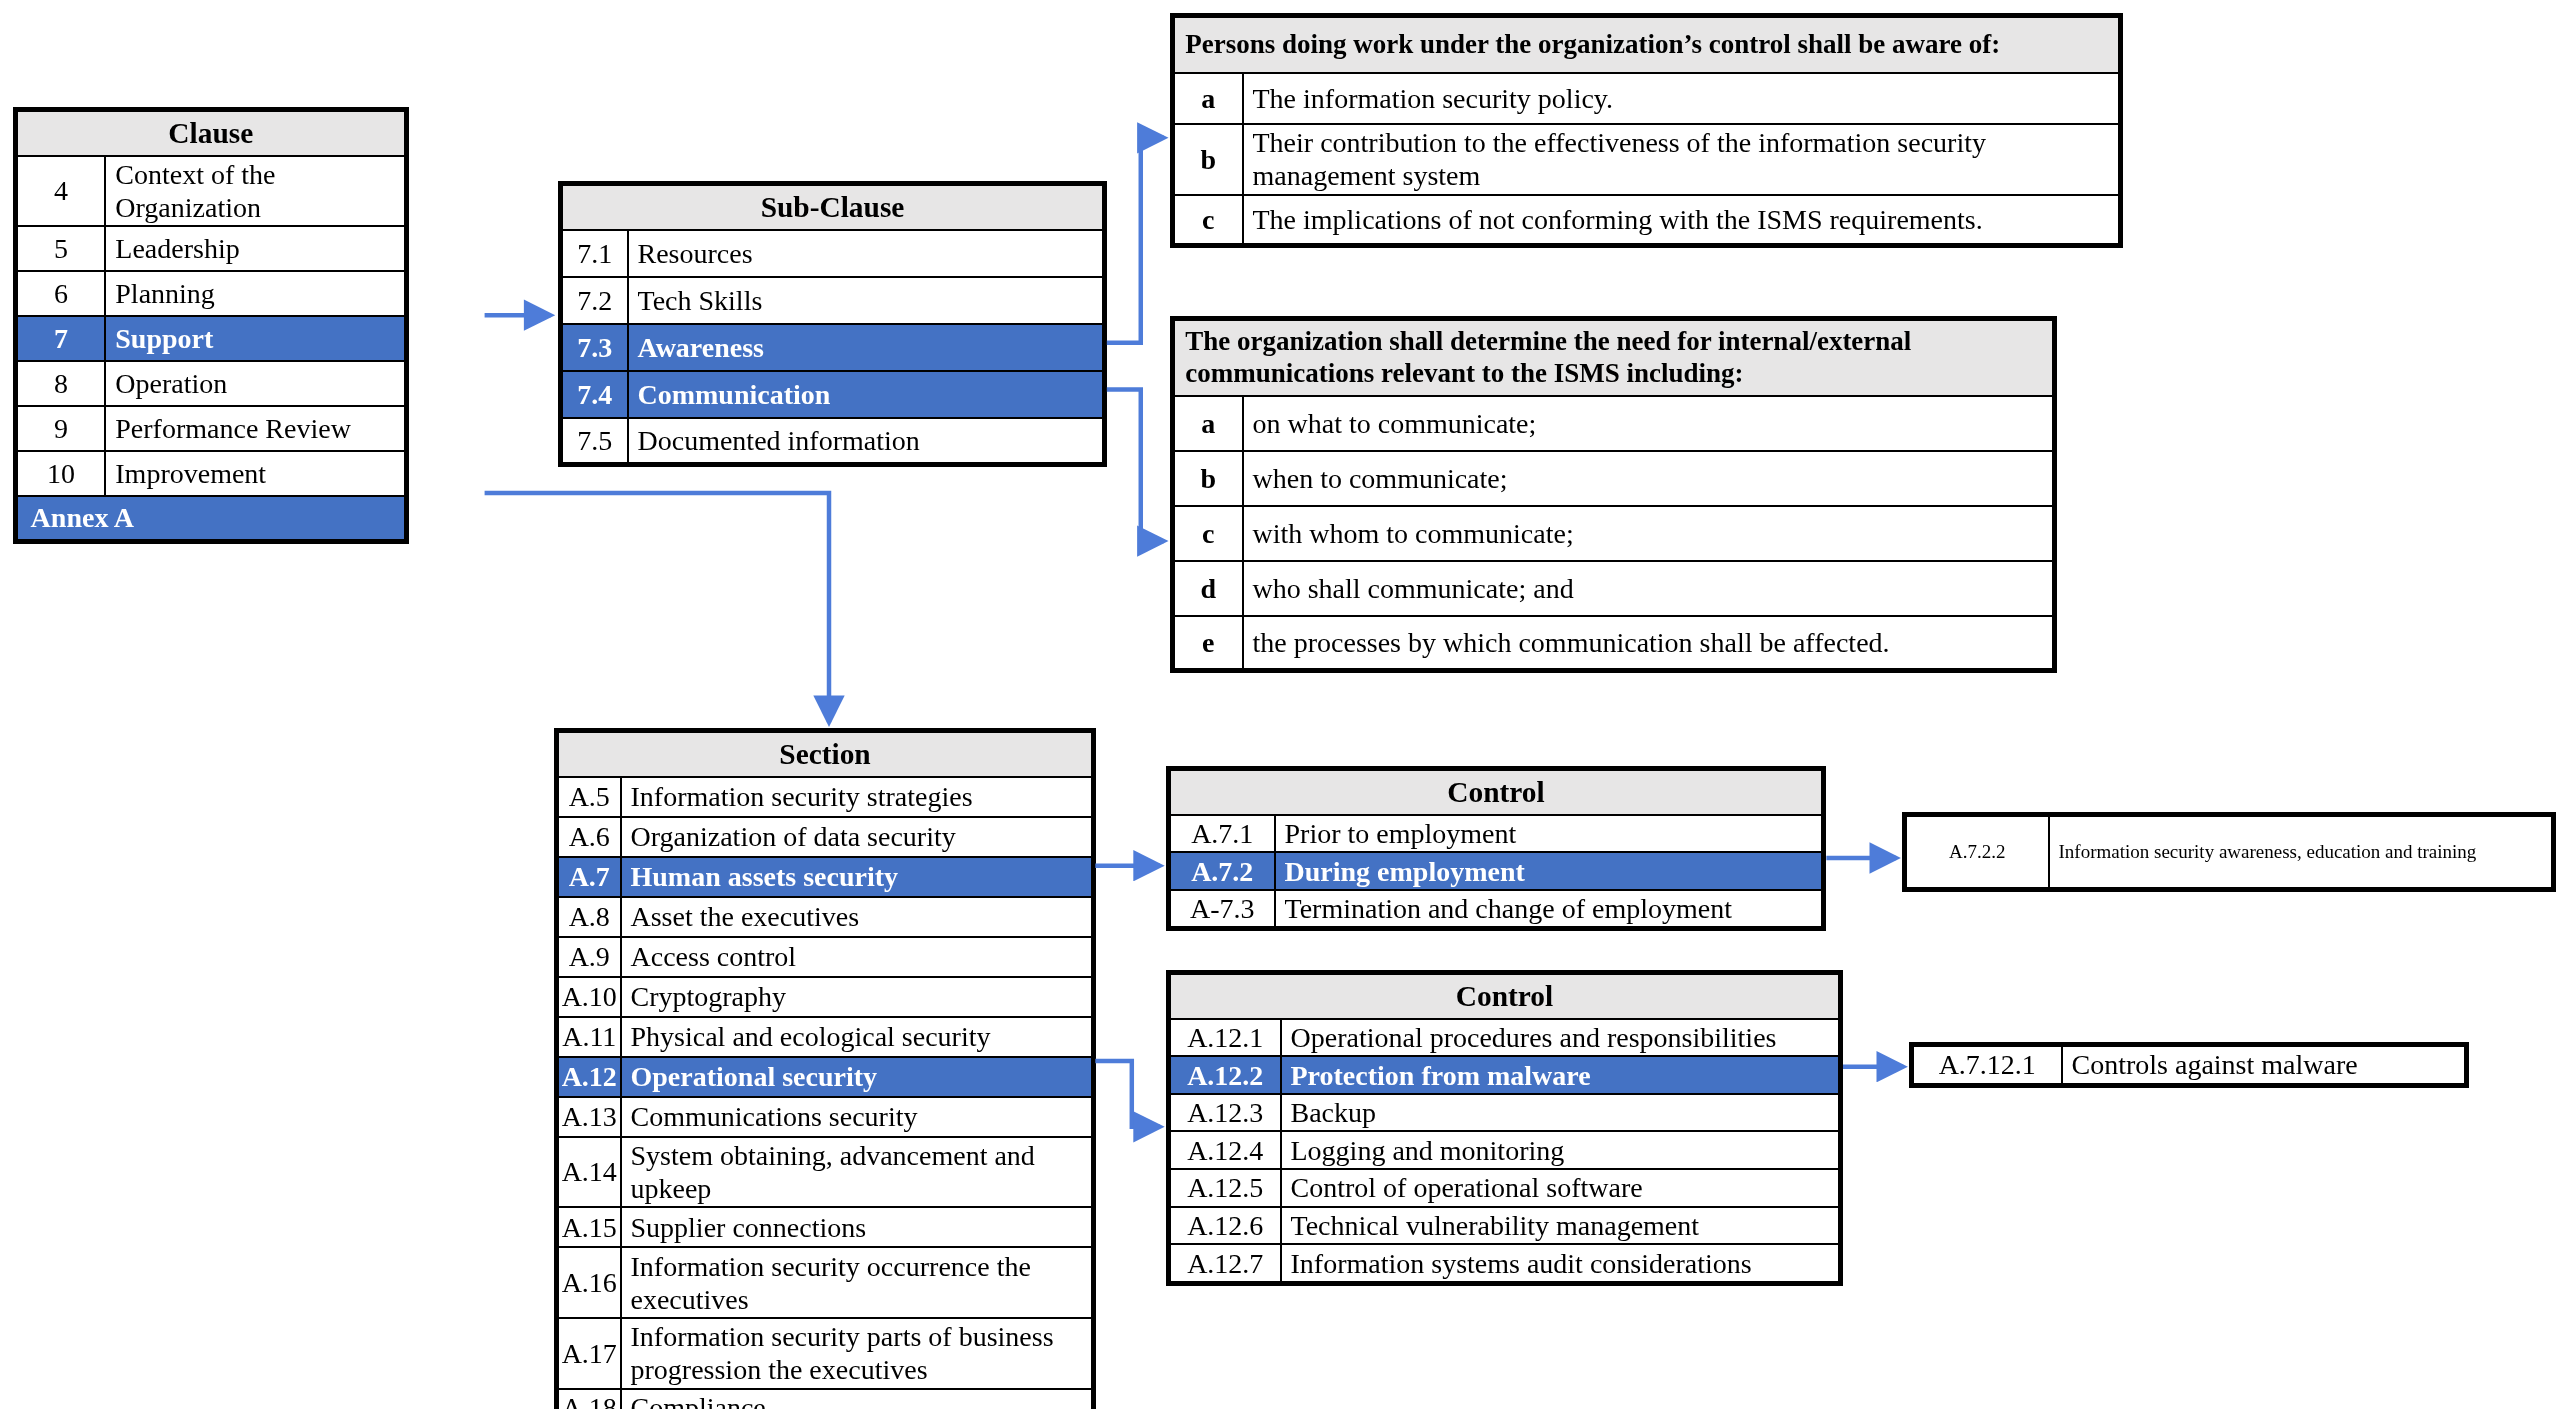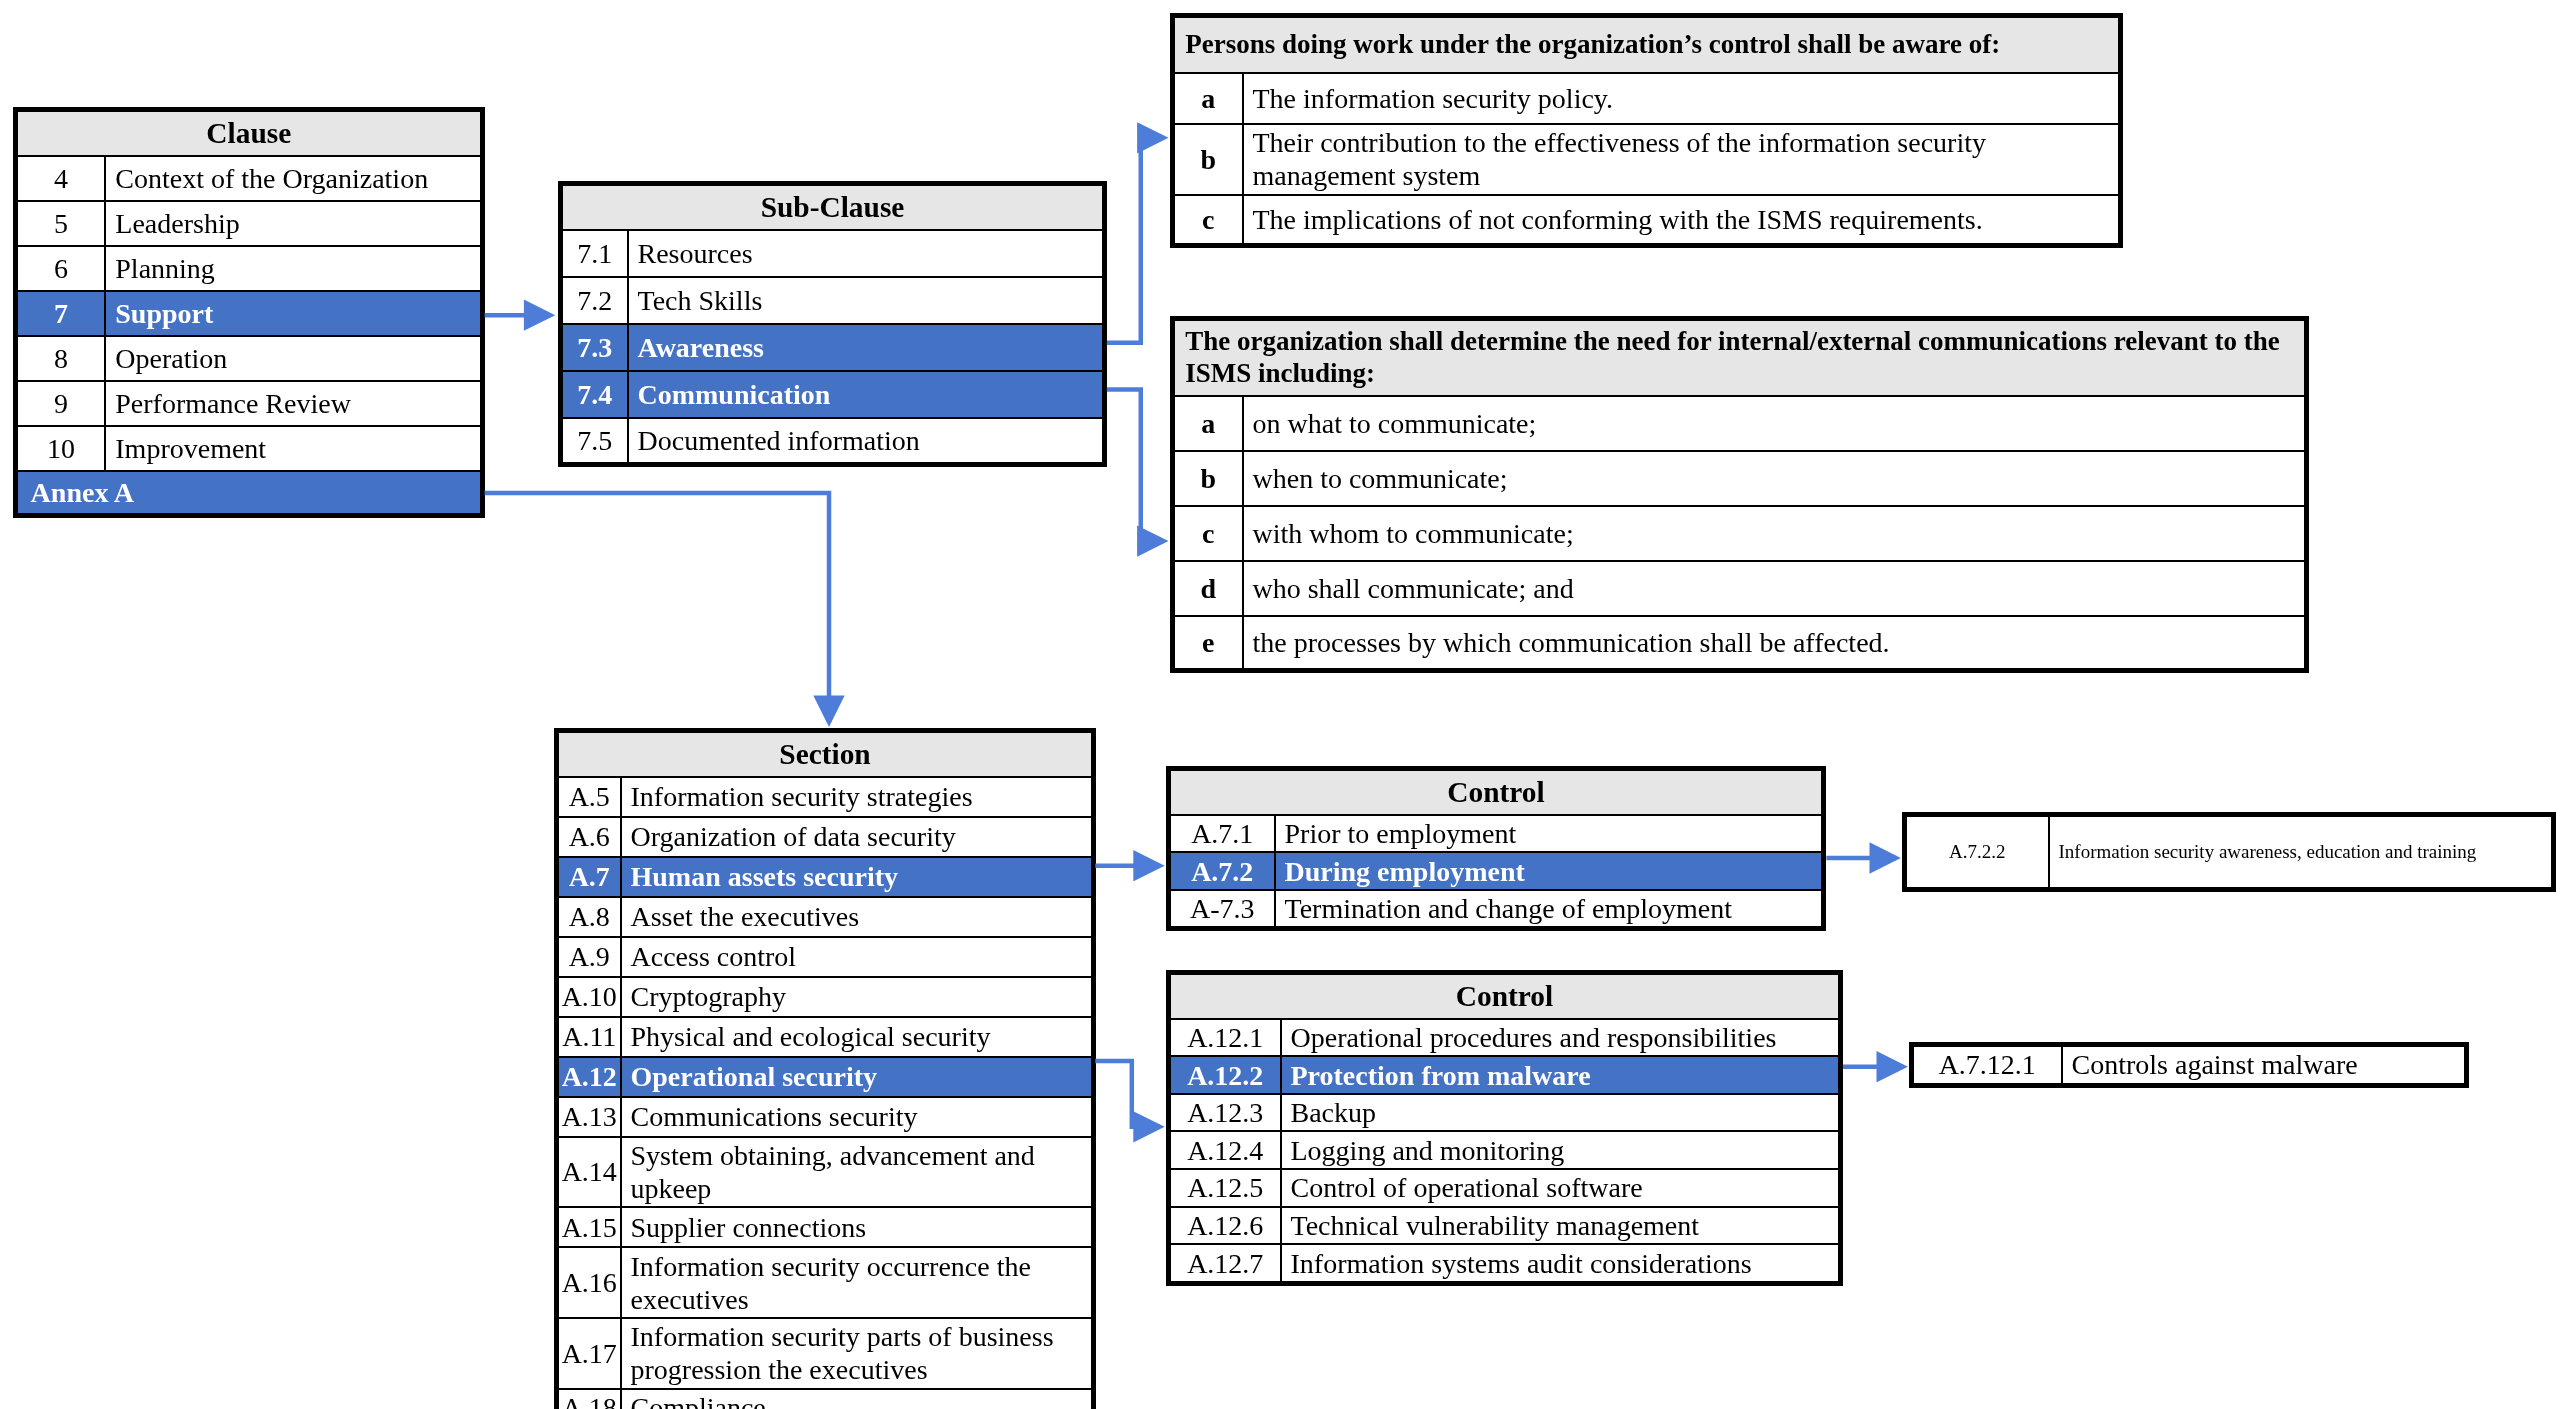--- a/index.html
+++ b/index.html
@@ -14,35 +14,35 @@
         font-size:28px;line-height:1.18;}
   td,th{border:2.6px solid #000;overflow:hidden;vertical-align:middle;}
   table{border:5.1px solid #000;padding-left:48px;}
   thead th{background:#E7E6E6;font-weight:bold;text-align:center;font-size:29.4px;height:40px;padding:1.3px 6.4px;}
   thead th.left{text-align:left;font-size:27px;padding:5.1px 10.2px;}
   td.num{text-align:center;padding:1.3px 2.6px;}
   td.val{padding:1.3px 9px;}
   td.merged{padding:1.3px 12.8px;font-weight:bold;}
   tr.hl td{background:#4472C4;color:#fff;font-weight:bold;}
 
-  #clause{left:12.8px;top:107px;width:472px;}
+  #clause{left:12.8px;top:107px;width:396px;}
   #clause col.c1{width:90px;}
   #clause tbody tr{height:45px;}
 
   #subclause{left:558px;top:181px;width:549px;}
   #subclause col.c1{width:67px;}
   #subclause tbody tr{height:47px;}
 
   #persons{left:1170px;top:12.8px;width:953px;}
   #persons col.c1{width:70px;}
   #persons thead th{height:44px;}
   #persons tbody tr{height:51px;}
   #persons td.num{font-weight:bold;}
 
-  #communications{left:1170px;top:316px;width:1139px;}
+  #communications{left:1170px;top:316px;width:887px;}
   #communications col.c1{width:70px;}
   #communications tbody tr{height:55px;}
   #communications td.num{font-weight:bold;}
 
   #section{left:554px;top:728px;width:542px;}
   #section col.c1{width:64px;}
   #section tbody tr{height:40px;margin-top:13px;}
 
   #control7{left:1166px;top:766px;width:660px;}
   #control7 col.c1{width:106px;}

